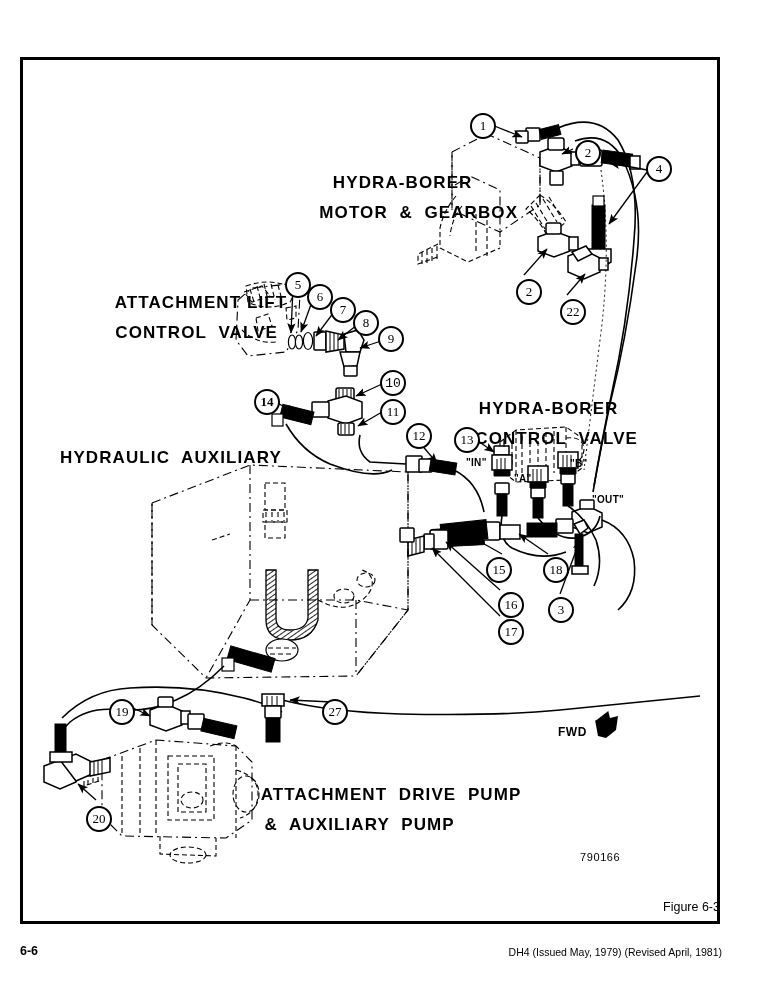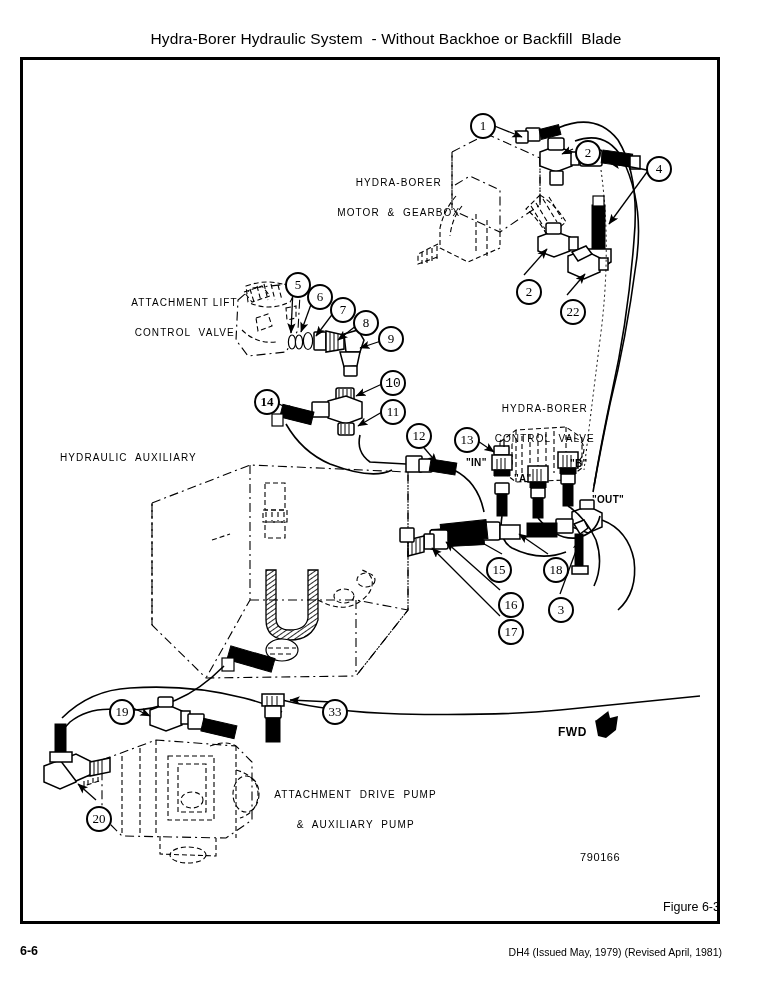--- a/index.html
+++ b/index.html
@@ -76,22 +76,22 @@
     left: 0;
     top: 0;
     width: 772px;
     height: 1000px;
     pointer-events: none;
   }
 
   
   .comp-label {
     position: absolute;
-    font-size: 10px;
-    font-weight: 400;
+    font-size: 17px;
+    font-weight: 700;
     letter-spacing: 1.1px;
     line-height: 15px;
     white-space: pre;
     text-align: center;
   }
   .port-label {
     position: absolute;
     font-size: 10px;
     font-weight: 700;
     letter-spacing: 0.3px;
@@ -125,21 +125,20 @@
     font-weight: 400;
     font-family: "Liberation Serif", serif;
     z-index: 6;
   }
 </style>
 </head>
 <body>
 
 <div id="page">
 
-  <div class="page-title">Hydra-Borer Hydraulic System  - Without Backhoe or Backfill  Blade</div>
 
   <div class="frame"></div>
 
   <svg class="diagram-svg" viewBox="0 0 772 1000">
     <defs>
       <style>
         .ln   { stroke:#000; fill:none; stroke-width:1.6; }
         .ln2  { stroke:#000; fill:none; stroke-width:2.2; }
         .thin { stroke:#000; fill:none; stroke-width:1; }
         .phantom { stroke:#000; fill:none; stroke-width:1.1; stroke-dasharray:9 4 2 4; }
@@ -503,20 +502,20 @@
   <div class="callout" style="left:380px; top:399px;">11</div>
   <div class="callout" style="left:254px; top:389px;font-weight:bold;">14</div>
   <div class="callout" style="left:406px; top:423px;">12</div>
   <div class="callout" style="left:454px; top:427px;">13</div>
   <div class="callout" style="left:486px; top:557px;font-family:Liberation Serif, serif;">15</div>
   <div class="callout" style="left:498px; top:592px;">16</div>
   <div class="callout" style="left:498px; top:619px;">17</div>
   <div class="callout" style="left:543px; top:557px;">18</div>
   <div class="callout" style="left:548px; top:597px;">3</div>
   <div class="callout" style="left:109px; top:699px;">19</div>
-  <div class="callout" style="left:322px; top:699px;">33</div>
+  <div class="callout" style="left:322px; top:699px;">27</div>
   <div class="callout" style="left:86px;  top:806px;">20</div>
 
   <div class="figure-caption">Figure 6-3</div>
   <div class="footer-left">6-6</div>
   <div class="footer-right">DH4 (Issued May, 1979) (Revised April, 1981)</div>
 
 </div>
 
 </body></html>

